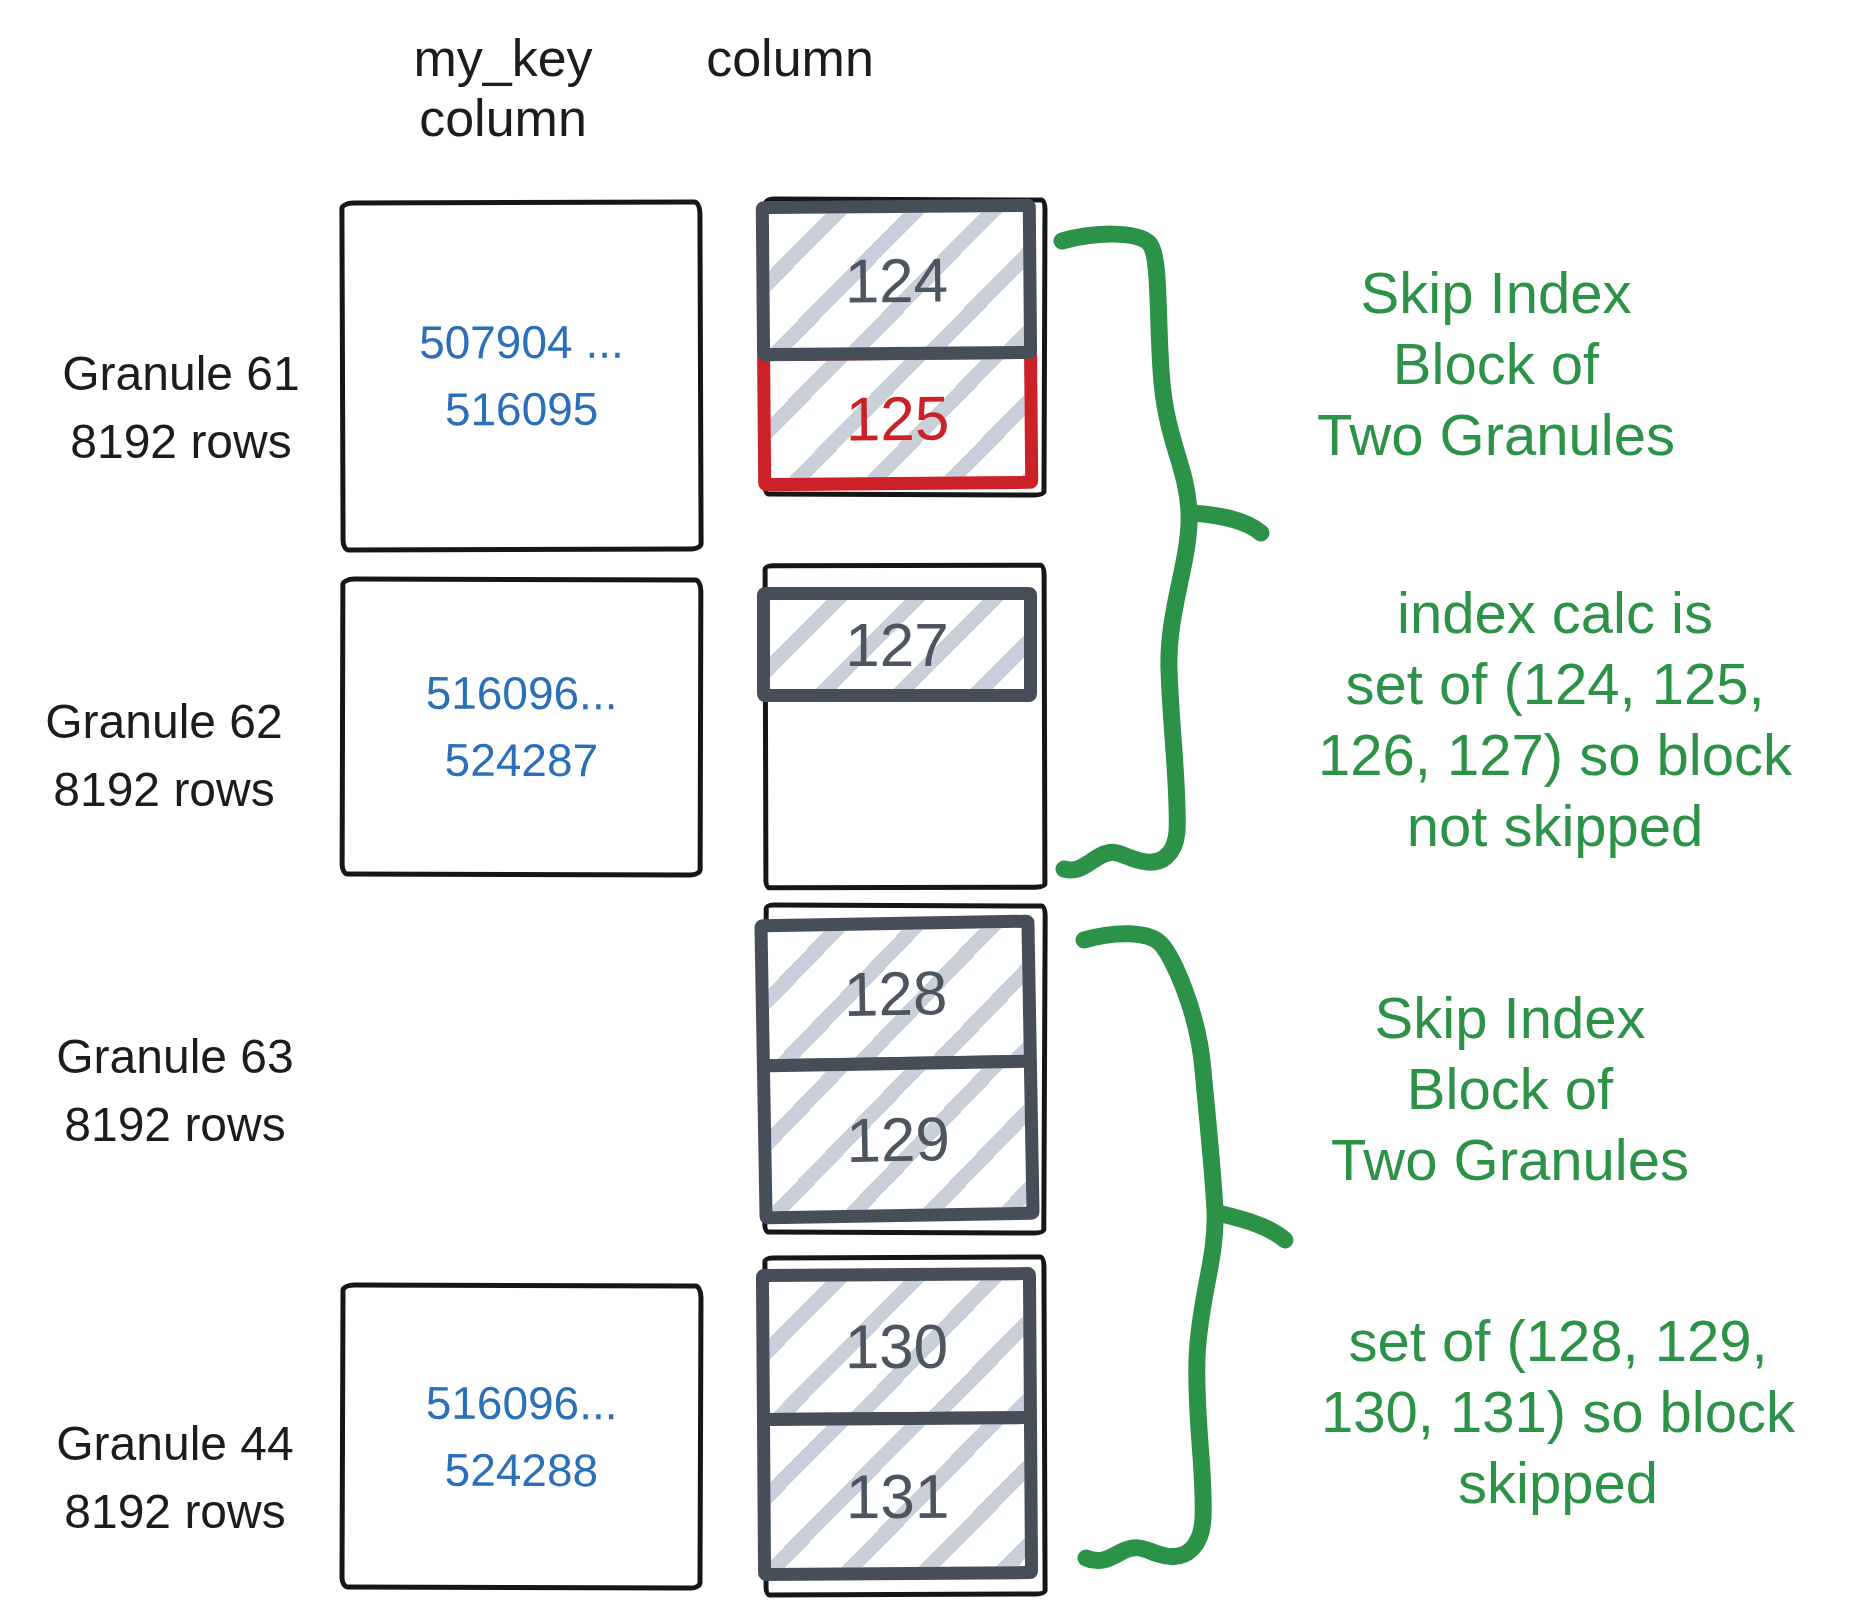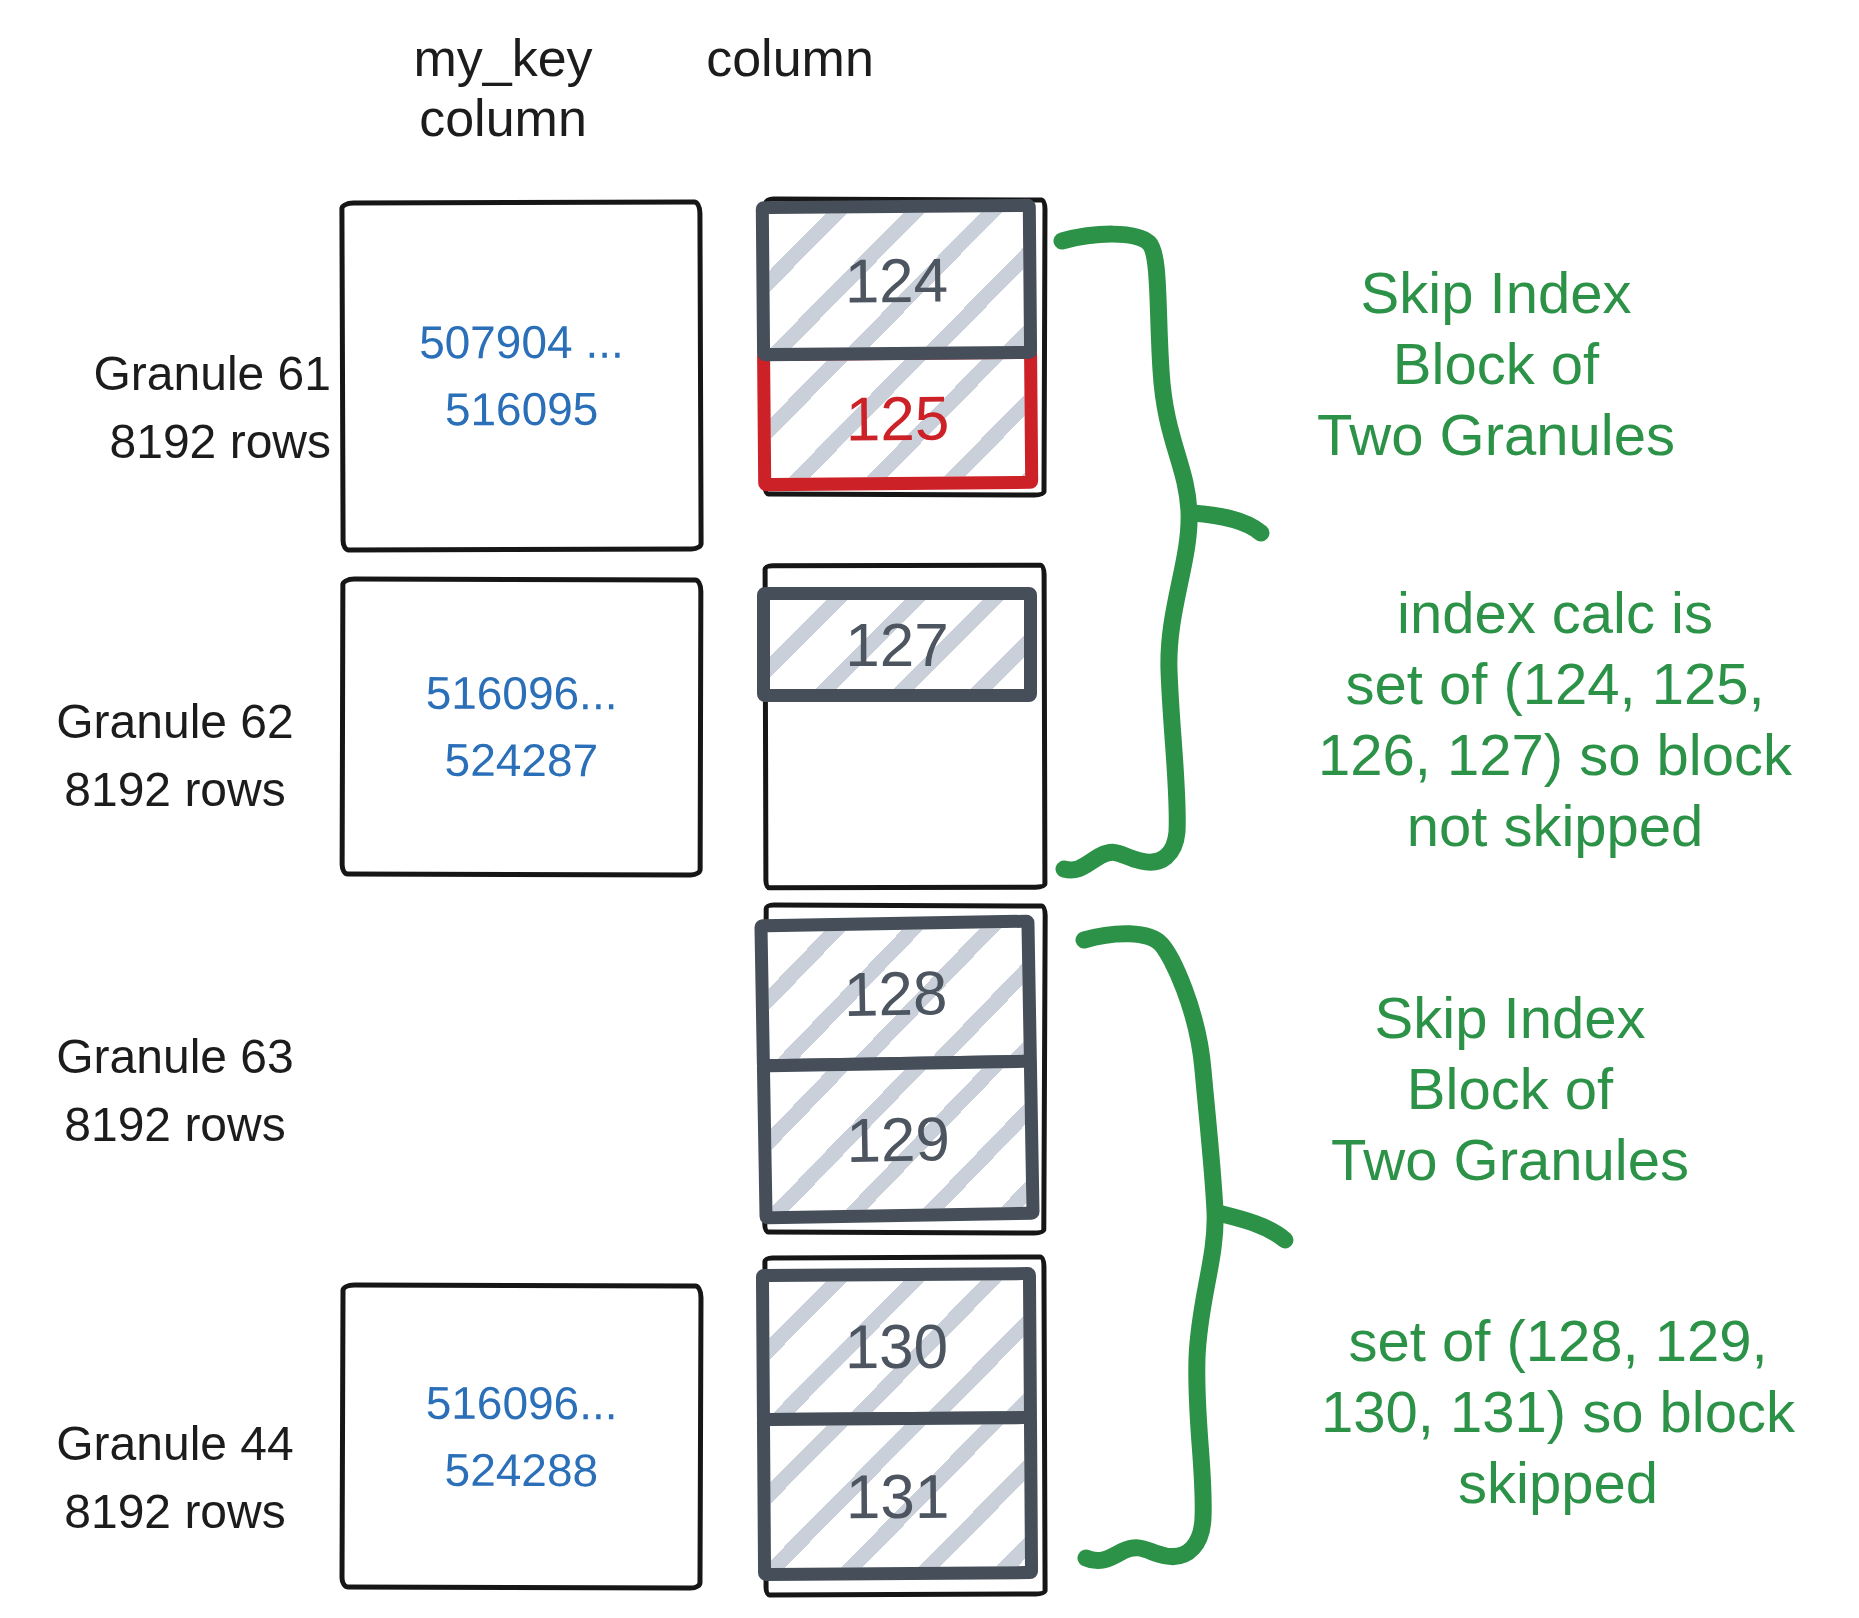--- a/index.html
+++ b/index.html
@@ -68,25 +68,25 @@
 <div id="canvas">
 
   <div class="hdr" style="left:313px;top:28px;width:380px;">
     <div>my_key</div>
     <div>column</div>
   </div>
   <div class="hdr" style="left:640px;top:28px;width:300px;">
     <div>column</div>
   </div>
 
-  <div class="glabel" style="left:11px;top:340px;text-align:right;">
+  <div class="glabel" style="left:21px;top:340px;">
     <div>Granule 61</div>
     <div>8192 rows</div>
   </div>
-  <div class="glabel" style="left:15px;top:688px;">
+  <div class="glabel" style="left:4px;top:688px;">
     <div>Granule 62</div>
     <div>8192 rows</div>
   </div>
   <div class="glabel" style="left:15px;top:1023px;">
     <div>Granule 63</div>
     <div>8192 rows</div>
   </div>
   <div class="glabel" style="left:15px;top:1410px;">
     <div>Granule 44</div>
     <div>8192 rows</div>

